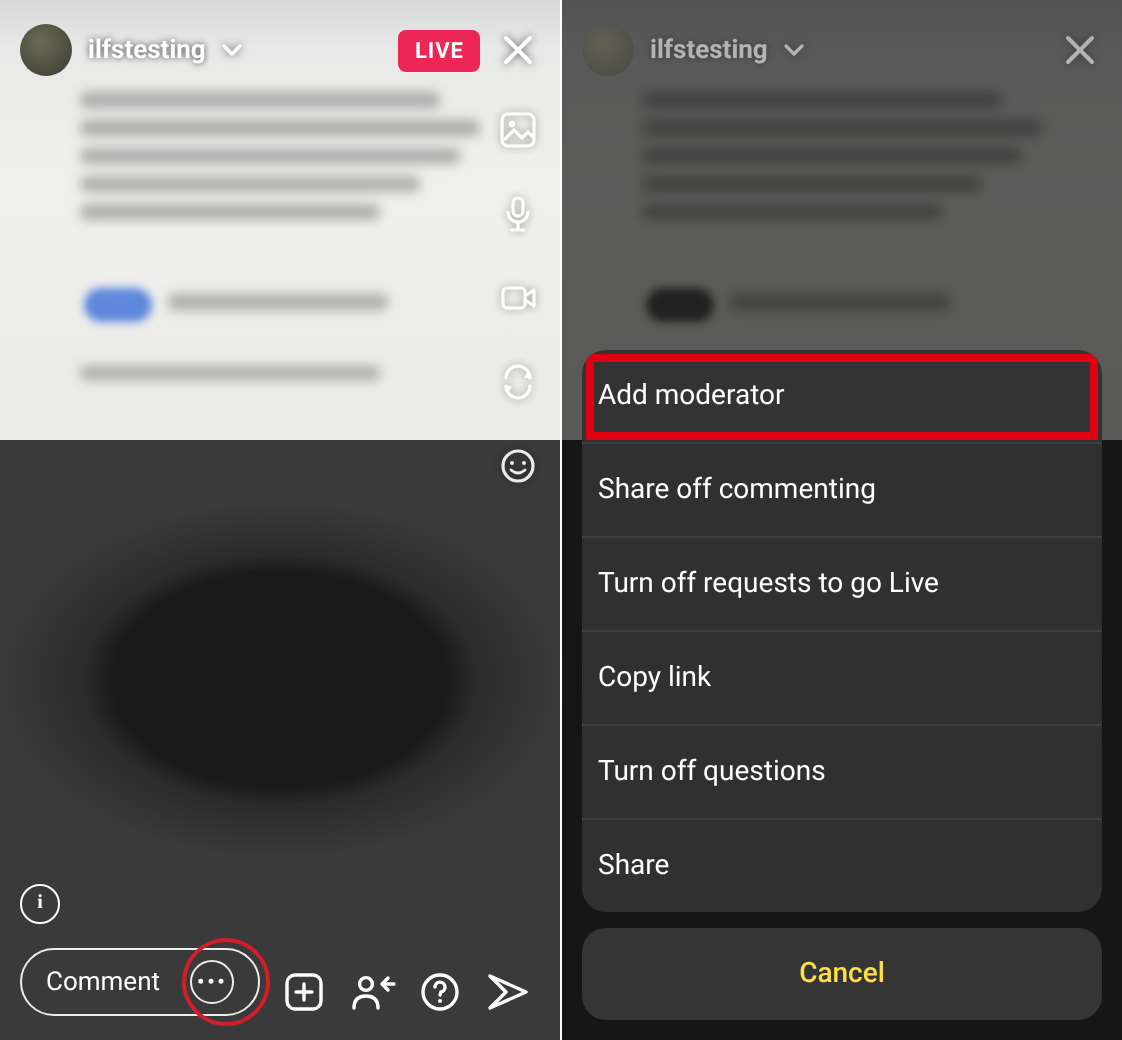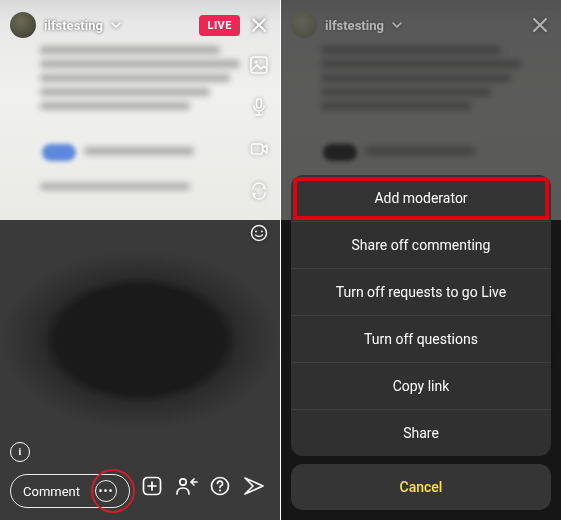--- a/index.html
+++ b/index.html
@@ -138,21 +138,21 @@
     font-weight: 700;
     font-family: Georgia, serif;
     margin-top: 2px;
   }
   
   .bottom {
     position: absolute;
     left: 10px; right: 10px;
     bottom: 12px;
     display: flex;
-    align-items: flex-start;
+    align-items: flex-end;
     gap: 10px;
     z-index: 10;
   }
   .comment-pill {
     flex: 0 0 auto;
     width: 120px;
     height: 34px;
     border: 1.5px solid rgba(255,255,255,0.9);
     border-radius: 17px;
     display: flex;
@@ -200,21 +200,20 @@
     z-index: 30;
   }
   .sheet {
     background: rgba(50,50,50,0.96);
     border-radius: 12px;
     overflow: hidden;
   }
   .sheet-item {
     color: #fff;
     font-size: 14px;
-    text-align: center;
     padding: 15px 8px;
     border-bottom: 1px solid rgba(255,255,255,0.07);
     cursor: pointer;
   }
   .sheet-item:last-child { border-bottom: none; }
   .red-highlight {
     outline: 4px solid #e00012;
     outline-offset: -6px;
   }
   .cancel-btn {
@@ -367,21 +366,21 @@
             <path d="M2 2 L14 14 M14 2 L2 14" stroke="#fff" stroke-width="2" stroke-linecap="round"></path>
           </svg>
       </span>
     </div>
 
     <div class="sheet-wrap">
       <div class="sheet">
         <div class="sheet-item red-highlight">Add moderator</div>
         <div class="sheet-item">Share off commenting</div>
         <div class="sheet-item">Turn off requests to go Live</div>
+        <div class="sheet-item">Copy link</div>
         <div class="sheet-item">Turn off questions</div>
-        <div class="sheet-item">Copy link</div>
         <div class="sheet-item">Share</div>
       </div>
       <div class="cancel-btn">Cancel</div>
     </div>
   </div>
 
 </div>
 
 </body></html>

